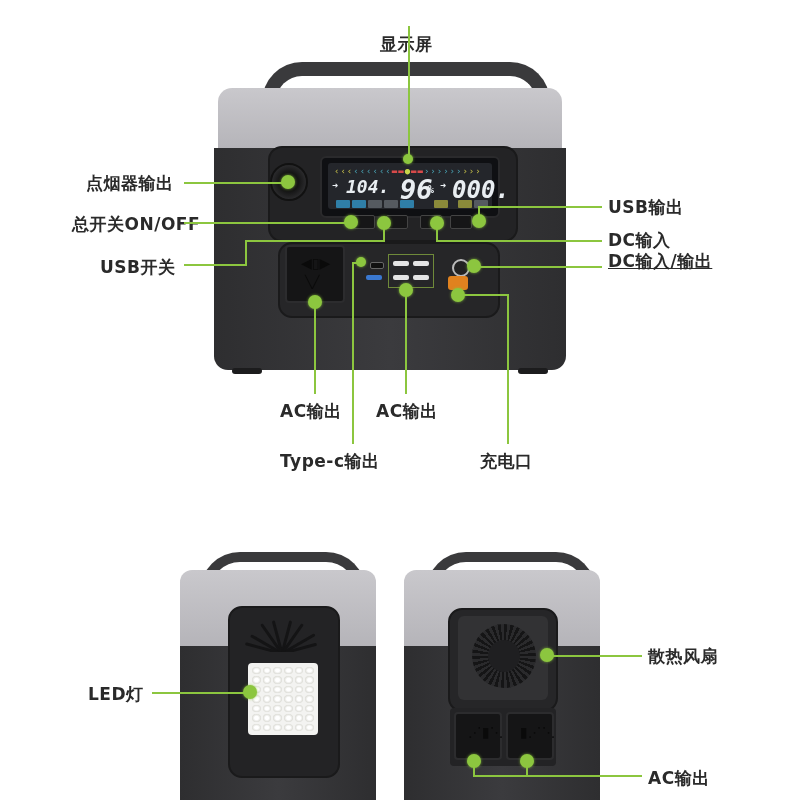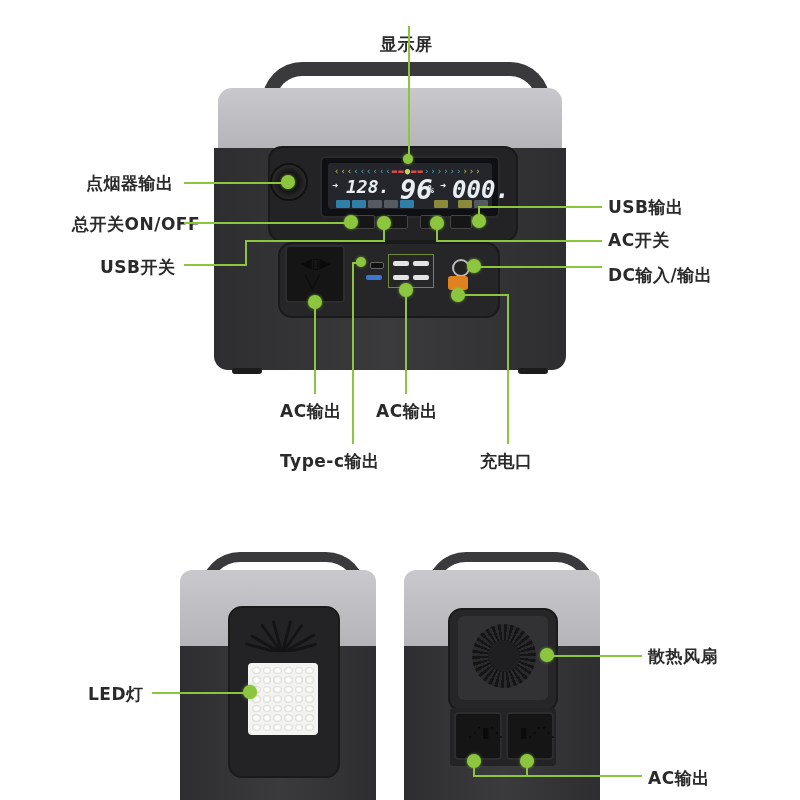--- a/index.html
+++ b/index.html
@@ -50,21 +50,21 @@
 
   <div class="panel" style="left:268px; top:146px; width:246px; height:92px;"></div>
   <div class="cig" style="left:270px; top:163px; width:34px; height:34px;"></div>
 
   <div class="lcd" style="left:320px; top:156px; width:176px; height:58px;">
     <div class="lcd-screen" style="left:6px; top:5px; width:164px; height:46px;"></div>
     <div class="arrow-row" style="left:12px; top:8px;">
       <span style="color:#c8c24a">‹‹‹</span><span style="color:#4aa6b8">‹‹‹‹‹‹</span><span style="color:#d84a4a">▬▬</span><span style="color:#c8d64a">●</span><span style="color:#d84a4a">▬▬</span><span style="color:#4aa6b8">››››››</span><span style="color:#c8c24a">›››</span>
     </div>
     <span class="seg" style="left:10px; top:22px; font-size:10px; font-style:normal;">➜</span>
-    <span class="seg" style="left:24px; top:18px; font-size:18px;">128.</span>
+    <span class="seg" style="left:24px; top:18px; font-size:18px;">104.</span>
     <span class="seg" style="left:78px; top:16px; font-size:27px;">96</span>
     <span class="seg" style="left:106px; top:26px; font-size:10px;">%</span>
     <span class="seg" style="left:118px; top:22px; font-size:10px; font-style:normal;">➜</span>
     <span class="seg" style="left:130px; top:18px; font-size:24px;">000.</span>
     <div class="mini-btn" style="left:14px; top:42px; background:#2f7fa8;"></div>
     <div class="mini-btn" style="left:30px; top:42px; background:#2f7fa8;"></div>
     <div class="mini-btn" style="left:46px; top:42px; background:#555a60;"></div>
     <div class="mini-btn" style="left:62px; top:42px; background:#555a60;"></div>
     <div class="mini-btn" style="left:78px; top:42px; background:#2f7fa8;"></div>
     <div class="mini-btn" style="left:112px; top:42px; background:#8a8a3a;"></div>
@@ -112,26 +112,26 @@
   <div class="vline" style="left:245px; top:240px; height:26px;"></div>
   <div class="hline" style="left:245px; top:240px; width:140px;"></div>
   <div class="vline" style="left:383px; top:224px; height:18px;"></div>
   <div class="dot" style="left:377px; top:216px;"></div>
 
   <span class="label" style="left:608px; top:196px;">USB输出</span>
   <div class="hline" style="left:478px; top:206px; width:124px;"></div>
   <div class="vline" style="left:478px; top:206px; height:12px;"></div>
   <div class="dot" style="left:472px; top:214px;"></div>
 
-  <span class="label" style="left:608px; top:229px;">AC开关</span>
+  <span class="label" style="left:608px; top:229px;">DC输入</span>
   <div class="hline" style="left:436px; top:240px; width:166px;"></div>
   <div class="vline" style="left:436px; top:222px; height:20px;"></div>
   <div class="dot" style="left:430px; top:216px;"></div>
 
-  <span class="label" style="left:608px; top:264px;">DC输入/输出</span>
+  <span class="label" style="left:608px; top:250px;text-decoration:underline;">DC输入/输出</span>
   <div class="hline" style="left:474px; top:266px; width:128px;"></div>
   <div class="dot" style="left:467px; top:259px;"></div>
 
   <div class="dot" style="left:308px; top:295px;"></div>
   <div class="vline" style="left:314px; top:302px; height:92px;"></div>
   <span class="label" style="left:280px; top:400px;">AC输出</span>
 
   <div class="dot" style="left:356px; top:257px; width:10px; height:10px;"></div>
   <div class="hline" style="left:352px; top:262px; width:8px;"></div>
   <div class="vline" style="left:352px; top:262px; height:182px;"></div>

